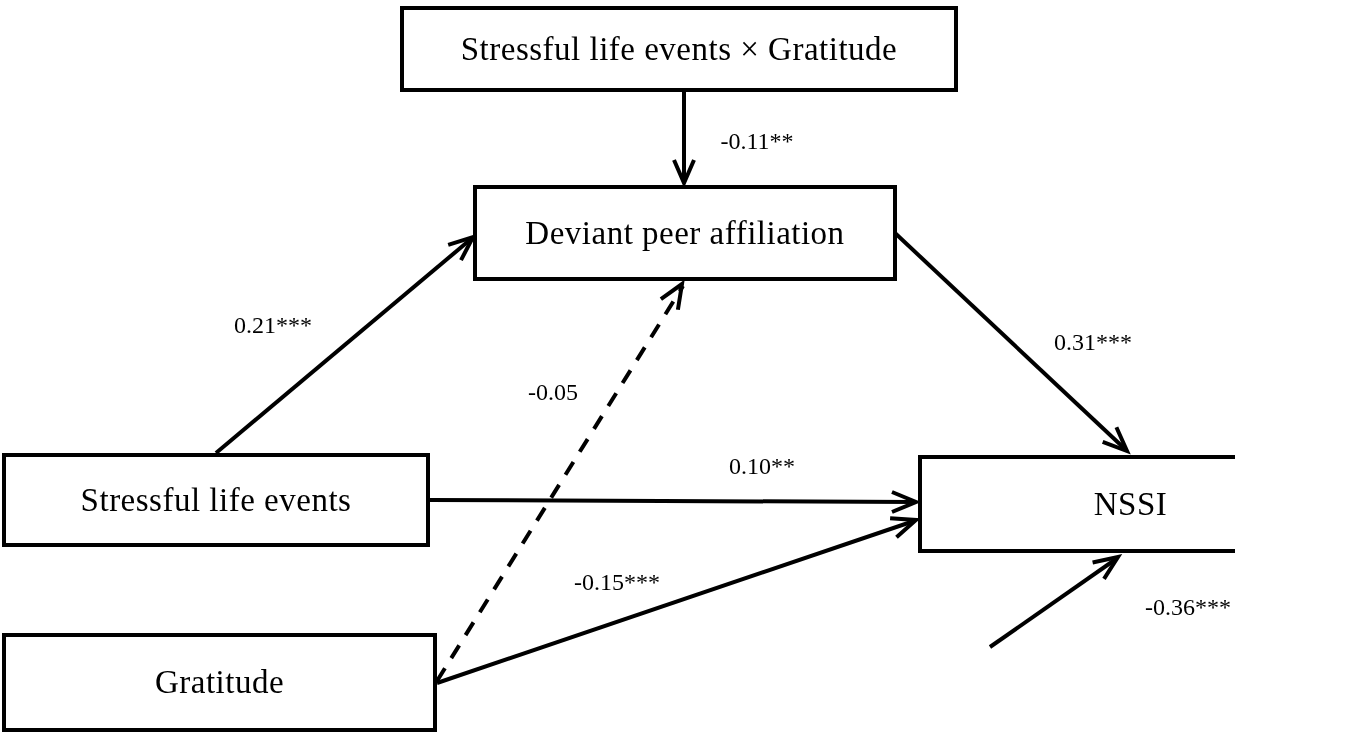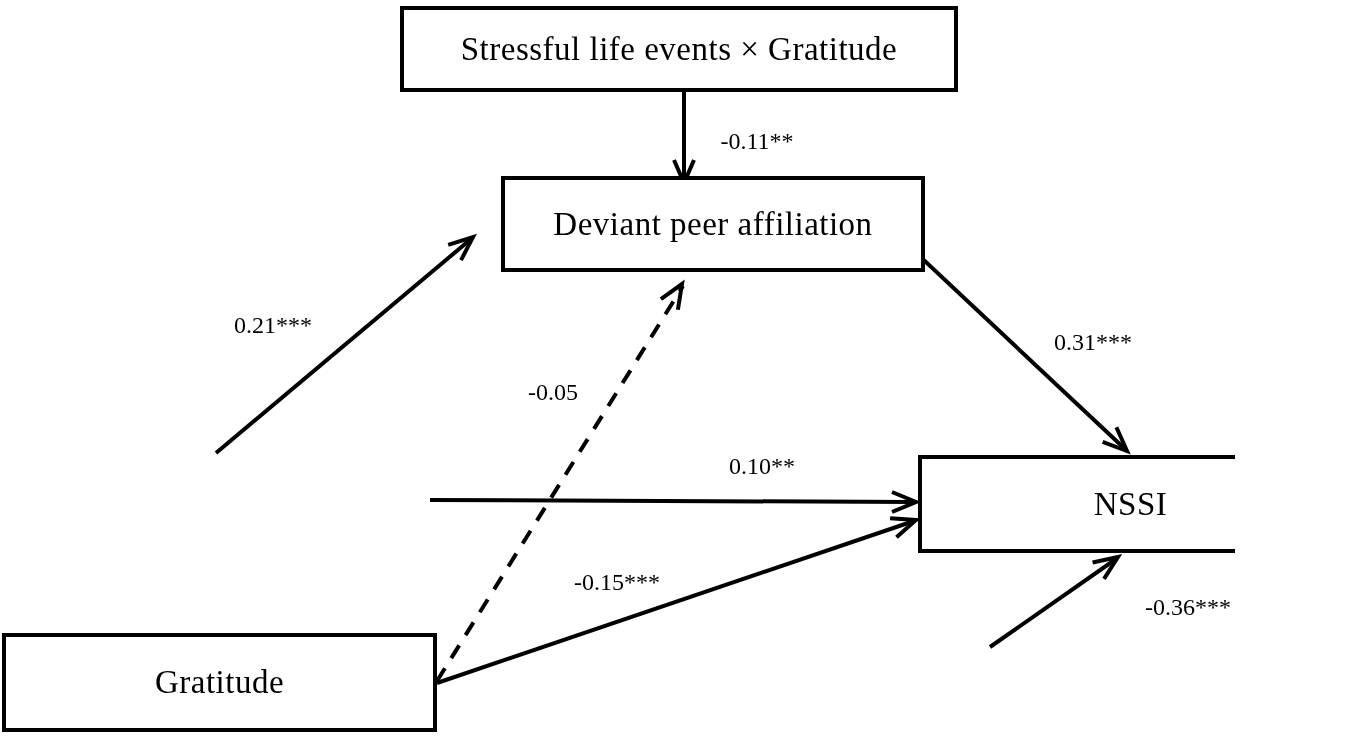--- a/index.html
+++ b/index.html
@@ -85,24 +85,27 @@
     <g>
       <line class="edge-line" x1="990" y1="647" x2="1116" y2="559"></line>
       <polyline class="arrow-head" points="1104,578.9 1118,557 1092.6,562.5"></polyline>
     </g>
   </svg>
 
   <div class="node-box" style="left:400px; top:6px; width:558px; height:86px;">
     <span>Stressful life events × Gratitude</span>
   </div>
 
-  <div class="node-box" style="left:473px; top:176px; width:424px; height:96px;margin-left:28px;">
+  <div class="node-box" style="left:473px; top:185px; width:424px; height:96px;">
     <span>Deviant peer affiliation</span>
   </div>
 
+  <div class="node-box" style="left:2px; top:453px; width:428px; height:94px;">
+    <span>Stressful life events</span>
+  </div>
 
   <div class="node-box" style="left:2px; top:633px; width:435px; height:99px;">
     <span>Gratitude</span>
   </div>
 
   <div class="node-box" style="left:918px; top:455px; width:425px; height:98px;text-align:right;">
     <span>NSSI</span>
   </div>
 
 

